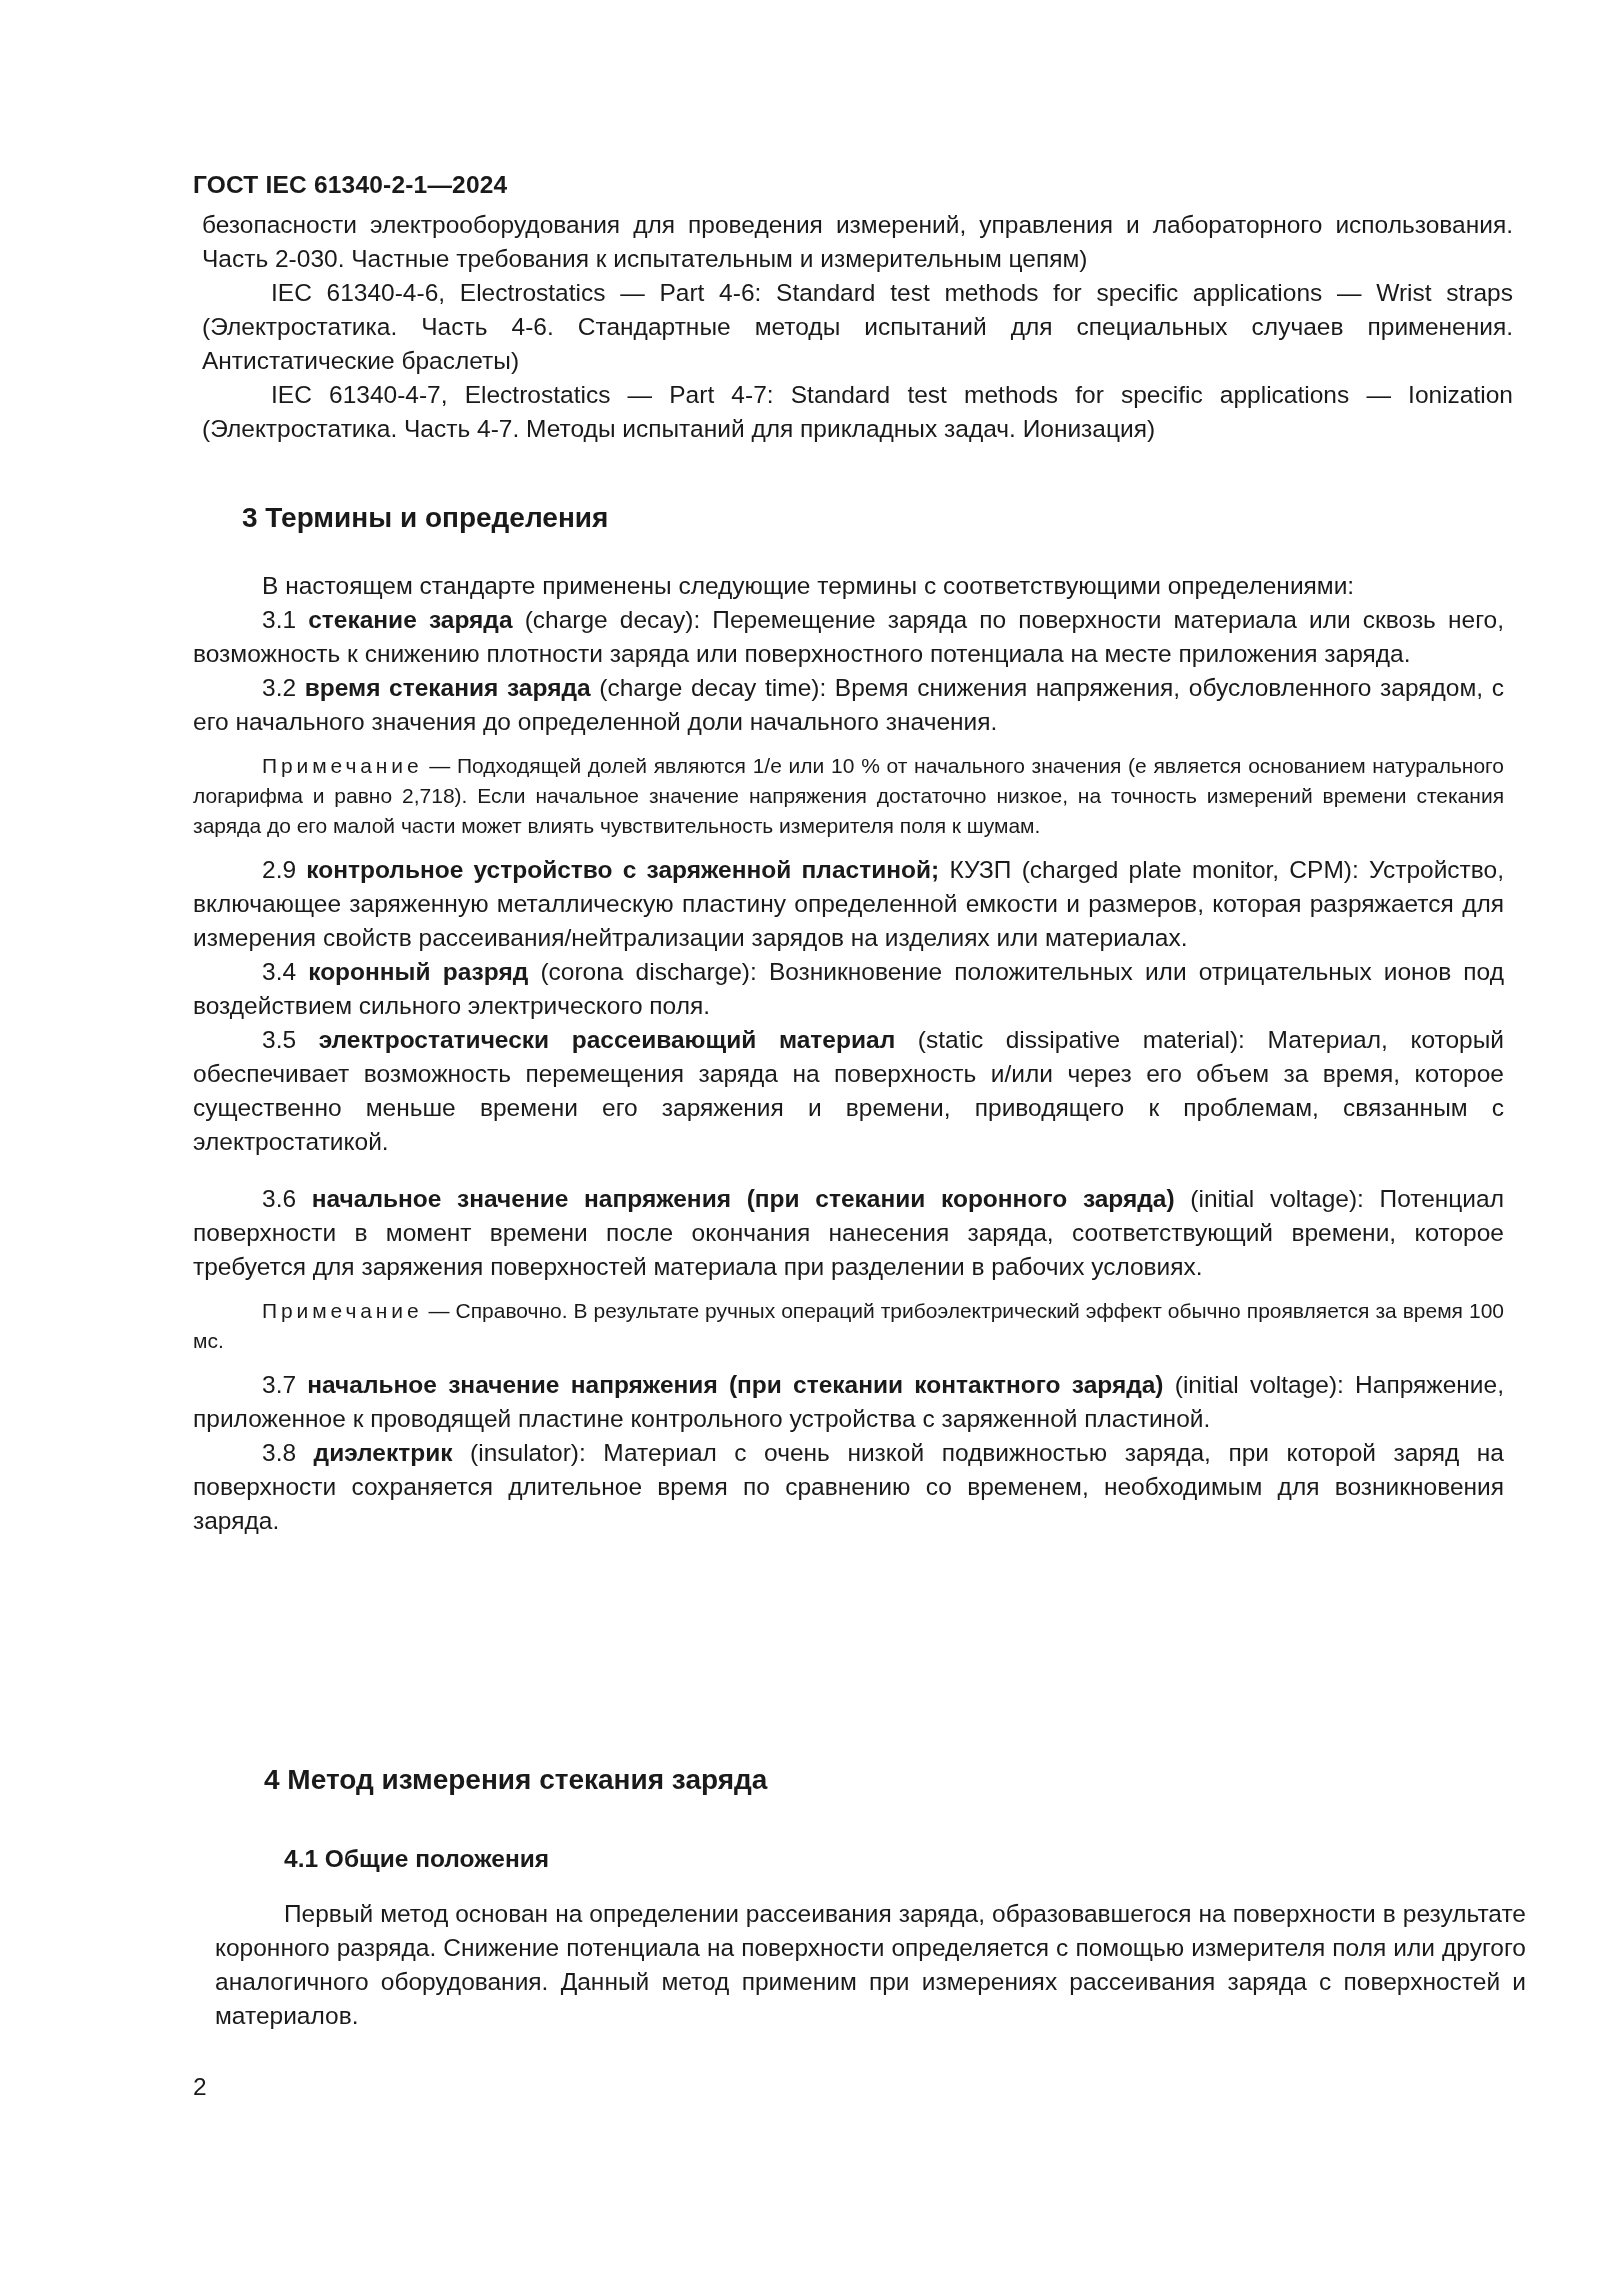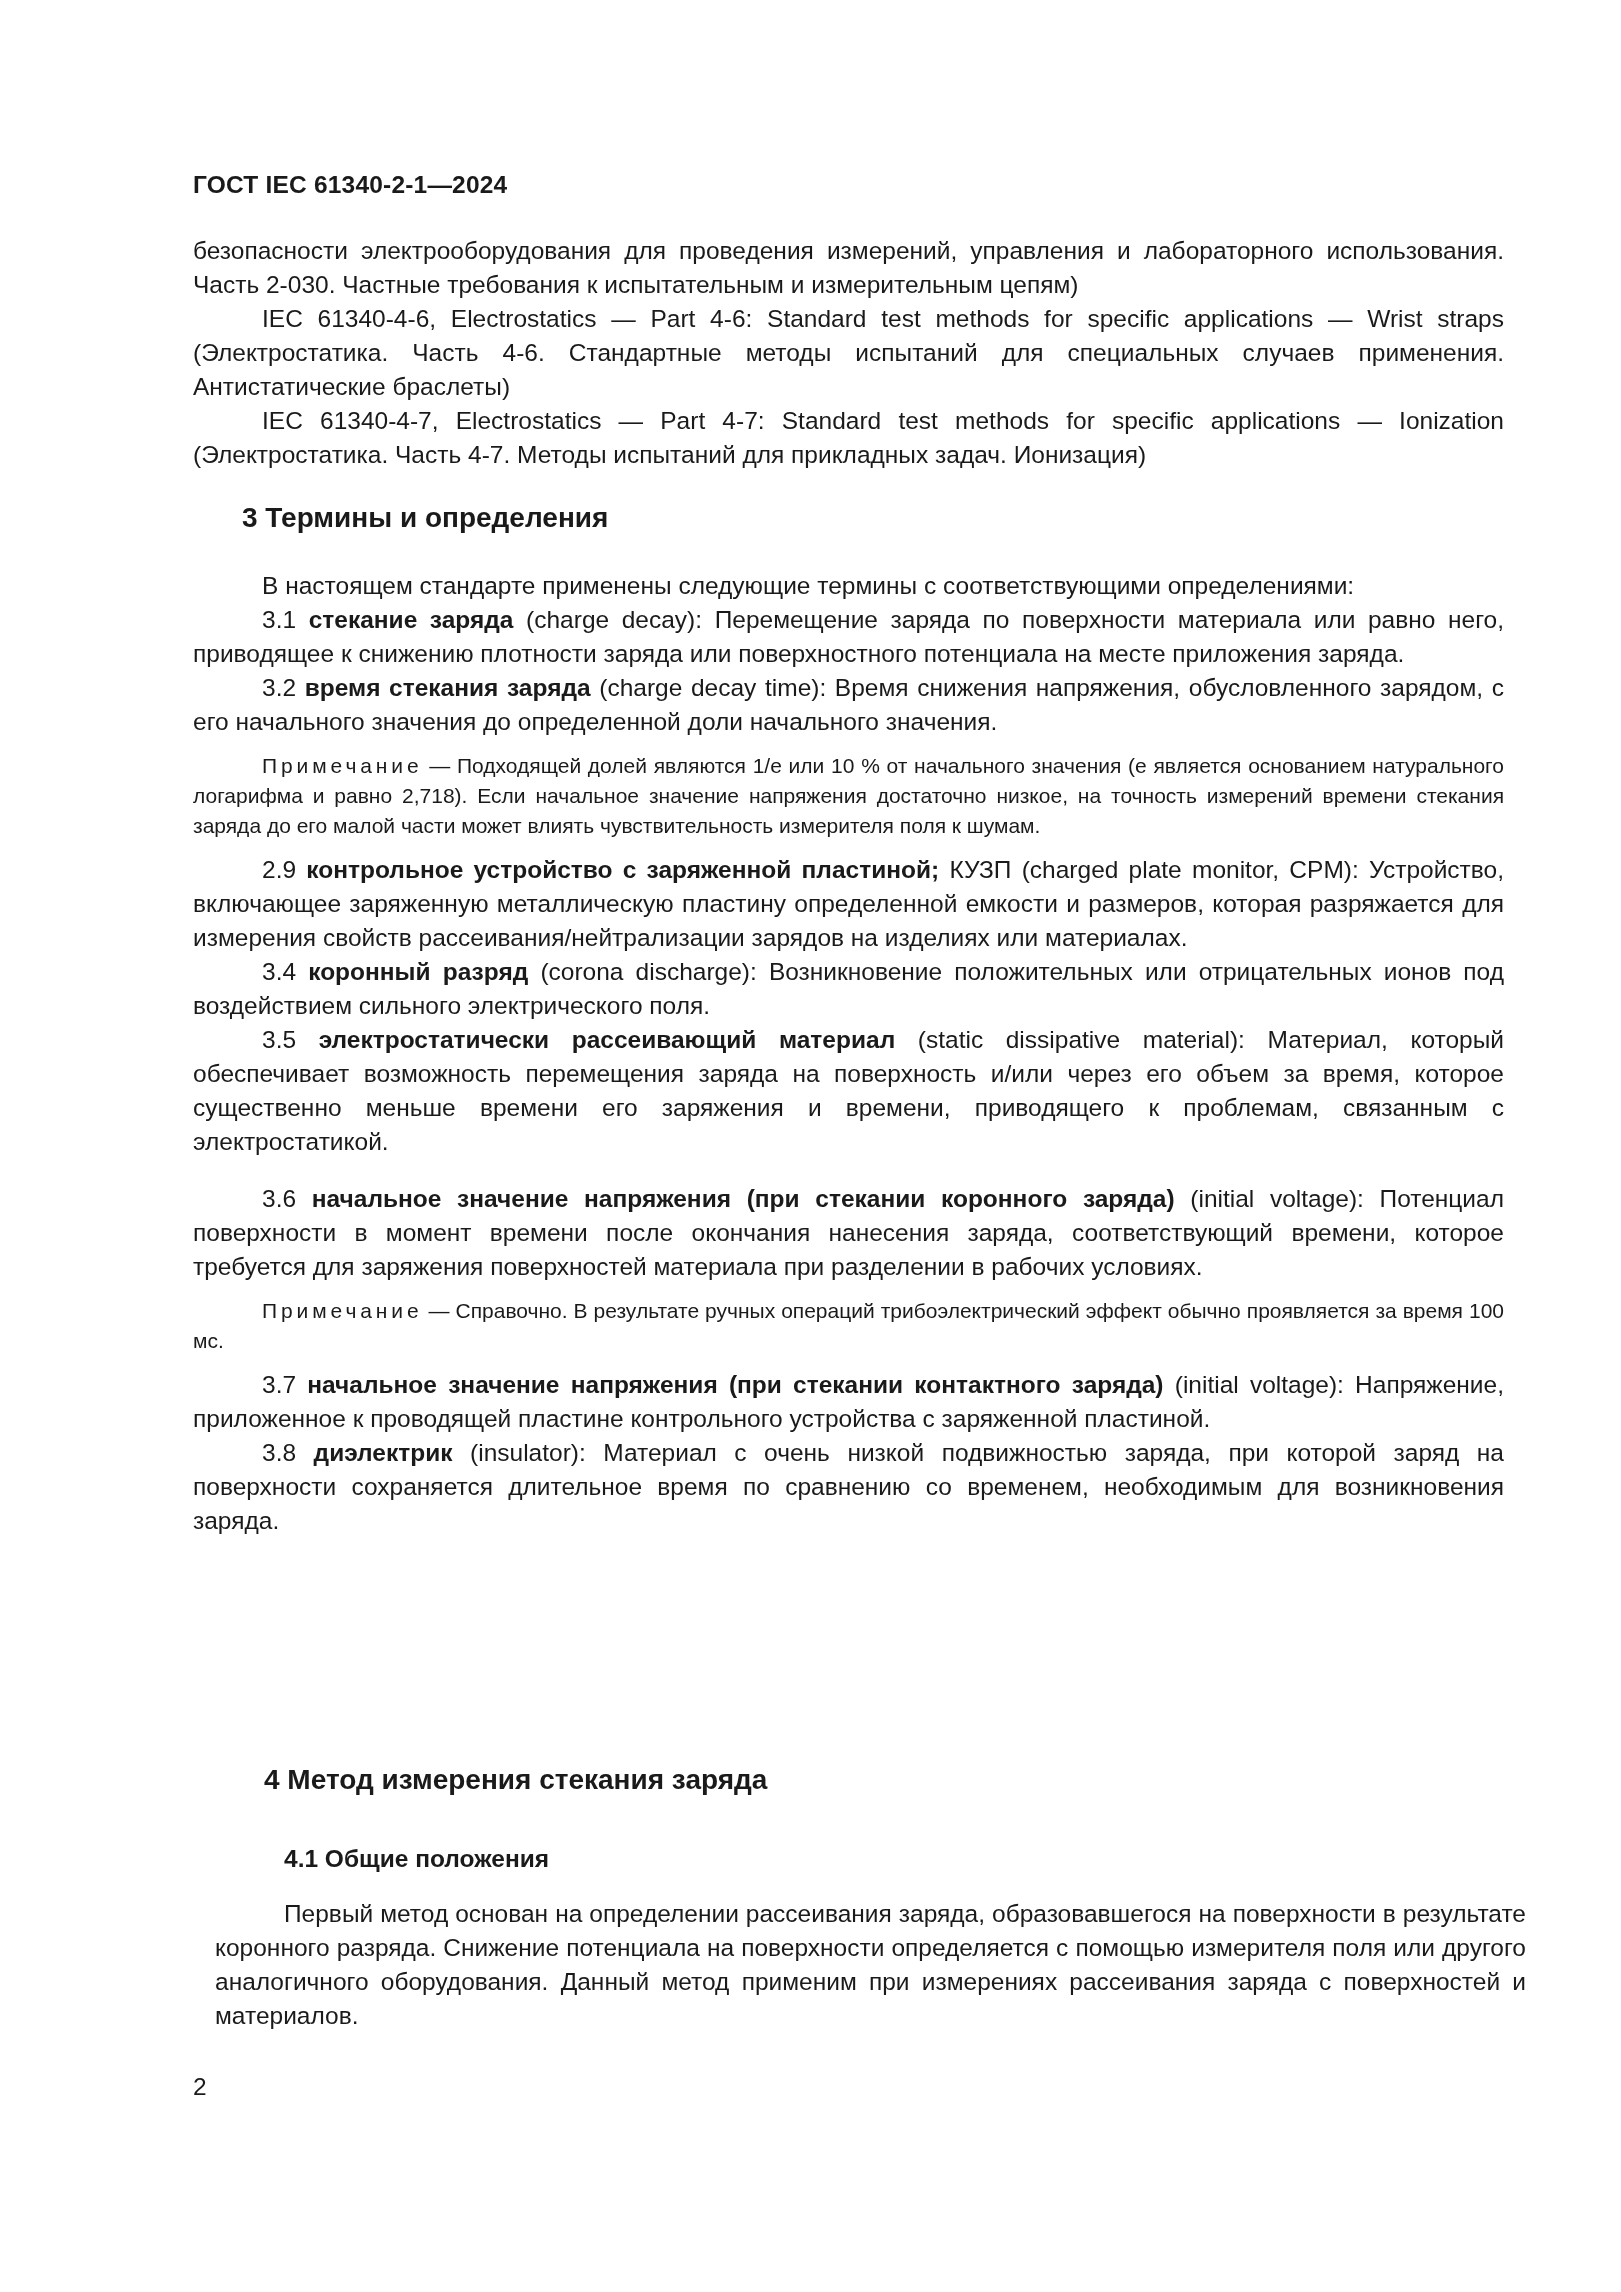--- a/index.html
+++ b/index.html
@@ -17,33 +17,33 @@
   .abs { position:absolute; left:0; width:1311px; }
   .pagenum { position:absolute; left:0; font-size:24.5px; }
 </style>
 </head>
 <body>
 
 <div class="page">
 
   <div class="header">ГОСТ IEC 61340-2-1—2024</div>
 
-  <div class="abs" style="top:234px;">
+  <div class="abs" style="top:208px;margin-left:9px;">
     <p class="p">безопасности электрооборудования для проведения измерений, управления и лабораторного использования. Часть 2-030. Частные требования к испытательным и измерительным цепям)</p>
     <p class="p ind">IEC 61340-4-6, Electrostatics — Part 4-6: Standard test methods for specific applications — Wrist straps (Электростатика. Часть 4-6. Стандартные методы испытаний для специальных случаев применения. Антистатические браслеты)</p>
     <p class="p ind">IEC 61340-4-7, Electrostatics — Part 4-7: Standard test methods for specific applications — Ionization (Электростатика. Часть 4-7. Методы испытаний для прикладных задач. Ионизация)</p>
   </div>
 
   <div class="abs" style="top:502px;">
     <h1 class="h1">3  Термины и определения</h1>
     <div style="height:35px"></div>
     <p class="p ind">В настоящем стандарте применены следующие термины с соответствующими определениями:</p>
 
     <p class="p ind">
-      <span>3.1 </span><span class="b">стекание заряда</span><span> (charge decay):  Перемещение заряда по поверхности материала или равно него, приводящее к снижению плотности заряда или поверхностного потенциала на месте приложения заряда.</span>
+      <span>3.1 </span><span class="b">стекание заряда</span><span> (charge decay):  Перемещение заряда по поверхности материала или сквозь него, возможность к снижению плотности заряда или поверхностного потенциала на месте приложения заряда.</span>
     </p>
     <p class="p ind">
       <span>3.2 </span><span class="b">время стекания заряда</span><span> (charge decay time): Время снижения напряжения, обусловленного зарядом, с его начального значения до определенной доли начального значения.</span>
     </p>
     <div style="height:11.8px"></div>
     <p class="note">
       <span class="spaced">Примечание</span><span> — Подходящей долей являются 1/e или 10 % от начального значения (e является основанием натурального логарифма и равно 2,718). Если начальное значение напряжения достаточно низкое, на точность измерений времени стекания заряда до его малой части может влиять чувствительность измерителя поля к шумам.</span>
     </p>
     <div style="height:11.8px"></div>
     <p class="p ind">

